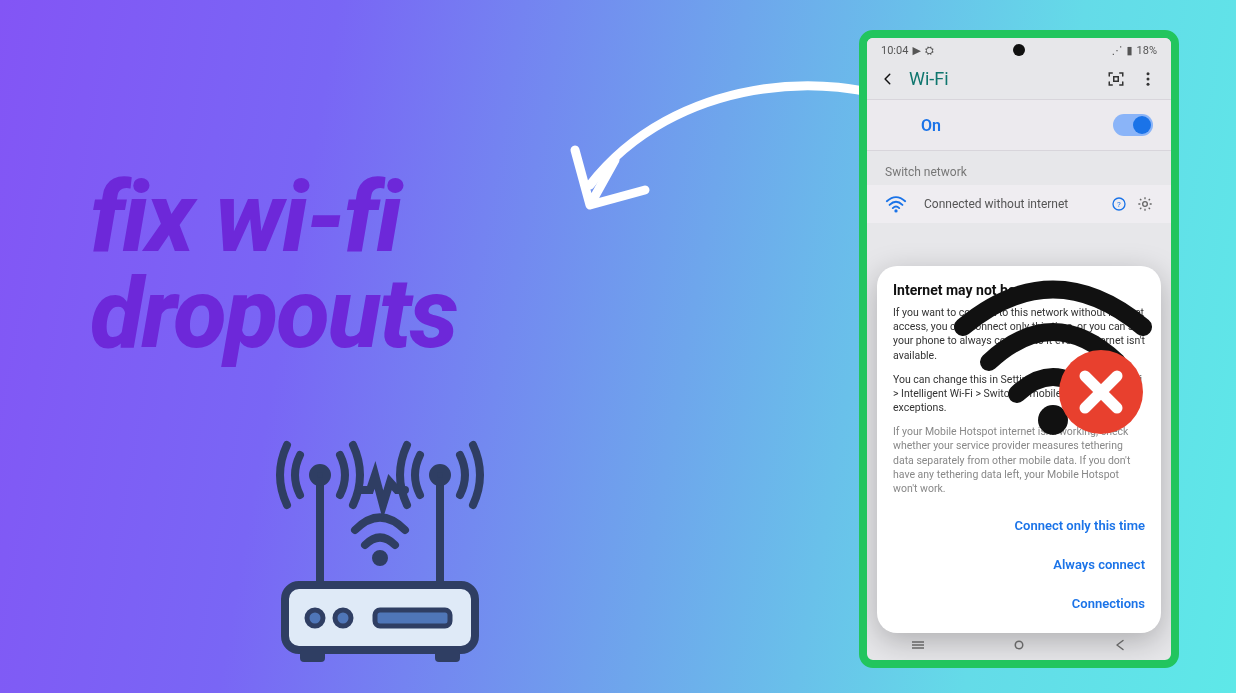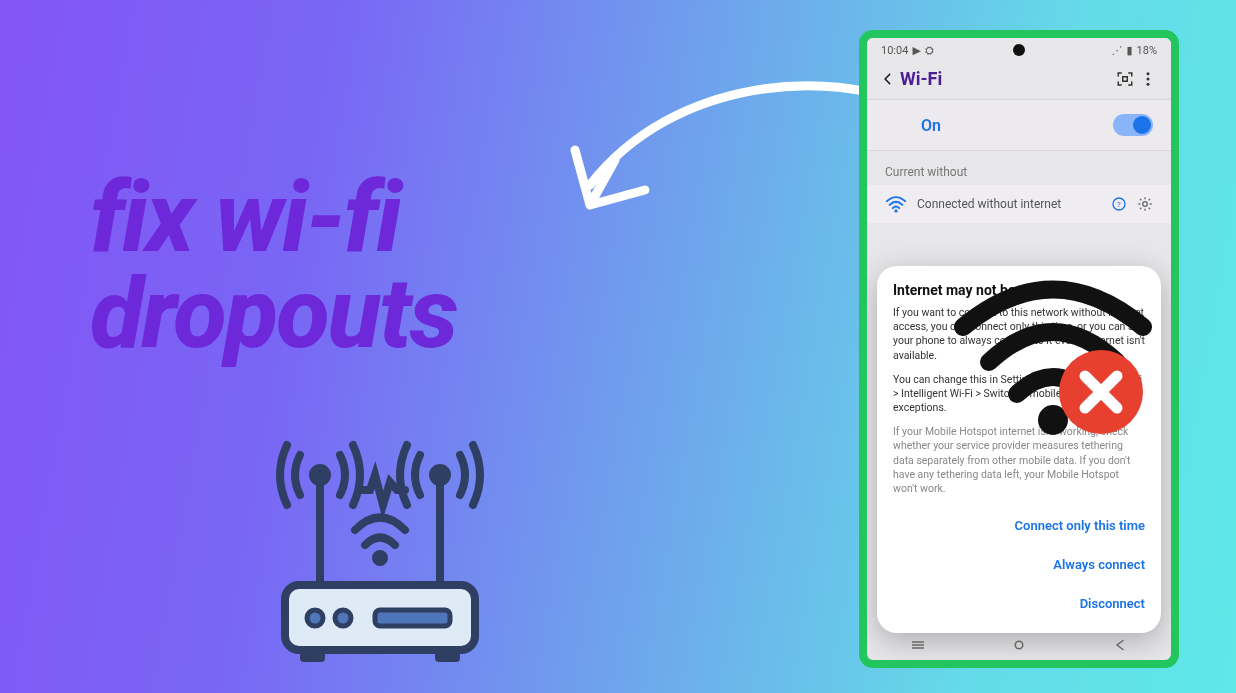--- a/index.html
+++ b/index.html
@@ -70,23 +70,23 @@
     justify-content: space-between;
     align-items: center;
     padding: 0 14px;
     font-size: 11px;
     color: #555;
     background:#e7e7ea;
   }
   .sb-left, .sb-right { display:flex; gap:4px; align-items:center; }
 
   .wifi-header {
-    display:flex; align-items:center; gap:5px;
+    display:flex; align-items:center; gap:14px;
     padding: 6px 14px 10px;
-    font-size: 18px; font-weight:700; color:#4c1d95;
+    font-size: 18px; font-weight:400; color:#0f766e;
   }
   .back-icon { width:14px; height:14px; }
   .header-spacer{flex:1;}
   .header-icon{width:18px;height:18px;color:#333;}
 
   .on-row{
     display:flex; justify-content:space-between; align-items:center;
     padding: 14px 18px; background:#eceaee; border-top:1px solid #d8d5db; border-bottom:1px solid #d8d5db;
   }
   .on-label{color:#1a73e8; font-size:16px; font-weight:600;margin-left:36px;}
@@ -94,21 +94,21 @@
     width:40px;height:22px;border-radius:12px;background:#8ab4f8;
     position:relative;
   }
   .toggle::after{
     content:"";position:absolute;right:2px;top:2px;width:18px;height:18px;border-radius:50%;
     background:#1a73e8;
   }
 
   .section-label{ padding: 14px 18px 6px; font-size:12px; color:#777;}
   .net-row{
-    display:flex;align-items:center;gap:10px;padding:8px 18px;
+    display:flex;align-items:center;gap:17px;padding:8px 18px;
     background:#efedf1;
   }
   .wifi-glyph{width:22px;height:22px;}
   .net-text{font-size:12px;color:#555;}
   .row-end{margin-left:auto;display:flex;gap:10px;align-items:center;}
   .ico-small{width:16px;height:16px;color:#666;}
 
   
   .dialog {
     position:absolute;
@@ -218,21 +218,21 @@
         <circle cx="12" cy="12" r="2" fill="#333"></circle>
         <circle cx="12" cy="19" r="2" fill="#333"></circle>
       </svg>
   </div>
 
   <div class="on-row">
     <span class="on-label">On</span>
     <div class="toggle"></div>
   </div>
 
-  <div class="section-label">Current without</div>
+  <div class="section-label">Switch network</div>
 
   <div class="net-row">
     <svg class="wifi-glyph" viewBox="0 0 24 24">
         <path d="M2 9 Q12 0 22 9 M5 13 Q12 6 19 13 M8.5 16.5 Q12 13 15.5 16.5" stroke="#1a73e8" stroke-width="2" fill="none" stroke-linecap="round"></path>
         <circle cx="12" cy="19.5" r="1.8" fill="#1a73e8"></circle>
       </svg>
     <span class="net-text">Connected without internet</span>
     <div class="row-end">
       <svg class="ico-small" viewBox="0 0 24 24">
           <circle cx="12" cy="12" r="9" stroke="#1a73e8" stroke-width="2" fill="none"></circle>
@@ -245,21 +245,21 @@
     </div>
   </div>
 
   <div class="dialog">
     <div class="dlg-title">Internet may not be available</div>
     <div class="dlg-p">If you want to connect to this network without internet access, you can connect only this time, or you can set your phone to always connect to it even if internet isn't available.</div>
     <div class="dlg-p">You can change this in Settings &gt; Connections &gt; Wi-Fi &gt; Intelligent Wi-Fi &gt; Switch to mobile data &gt; Network exceptions.</div>
     <div class="dlg-p muted">If your Mobile Hotspot internet isn't working, check whether your service provider measures tethering data separately from other mobile data. If you don't have any tethering data left, your Mobile Hotspot won't work.</div>
     <div class="dlg-btn">Connect only this time</div>
     <div class="dlg-btn">Always connect</div>
-    <div class="dlg-btn">Disconnect</div>
+    <div class="dlg-btn">Connections</div>
   </div>
 
   <div class="navbar">
     <svg class="nav-ico" viewBox="0 0 24 16">
         <line x1="4" y1="4" x2="20" y2="4" stroke="#666" stroke-width="2"></line>
         <line x1="4" y1="8" x2="20" y2="8" stroke="#666" stroke-width="2"></line>
         <line x1="4" y1="12" x2="20" y2="12" stroke="#666" stroke-width="2"></line>
       </svg>
     <svg class="nav-ico" viewBox="0 0 24 16">
         <circle cx="12" cy="8" r="5" stroke="#666" stroke-width="2" fill="none"></circle>

